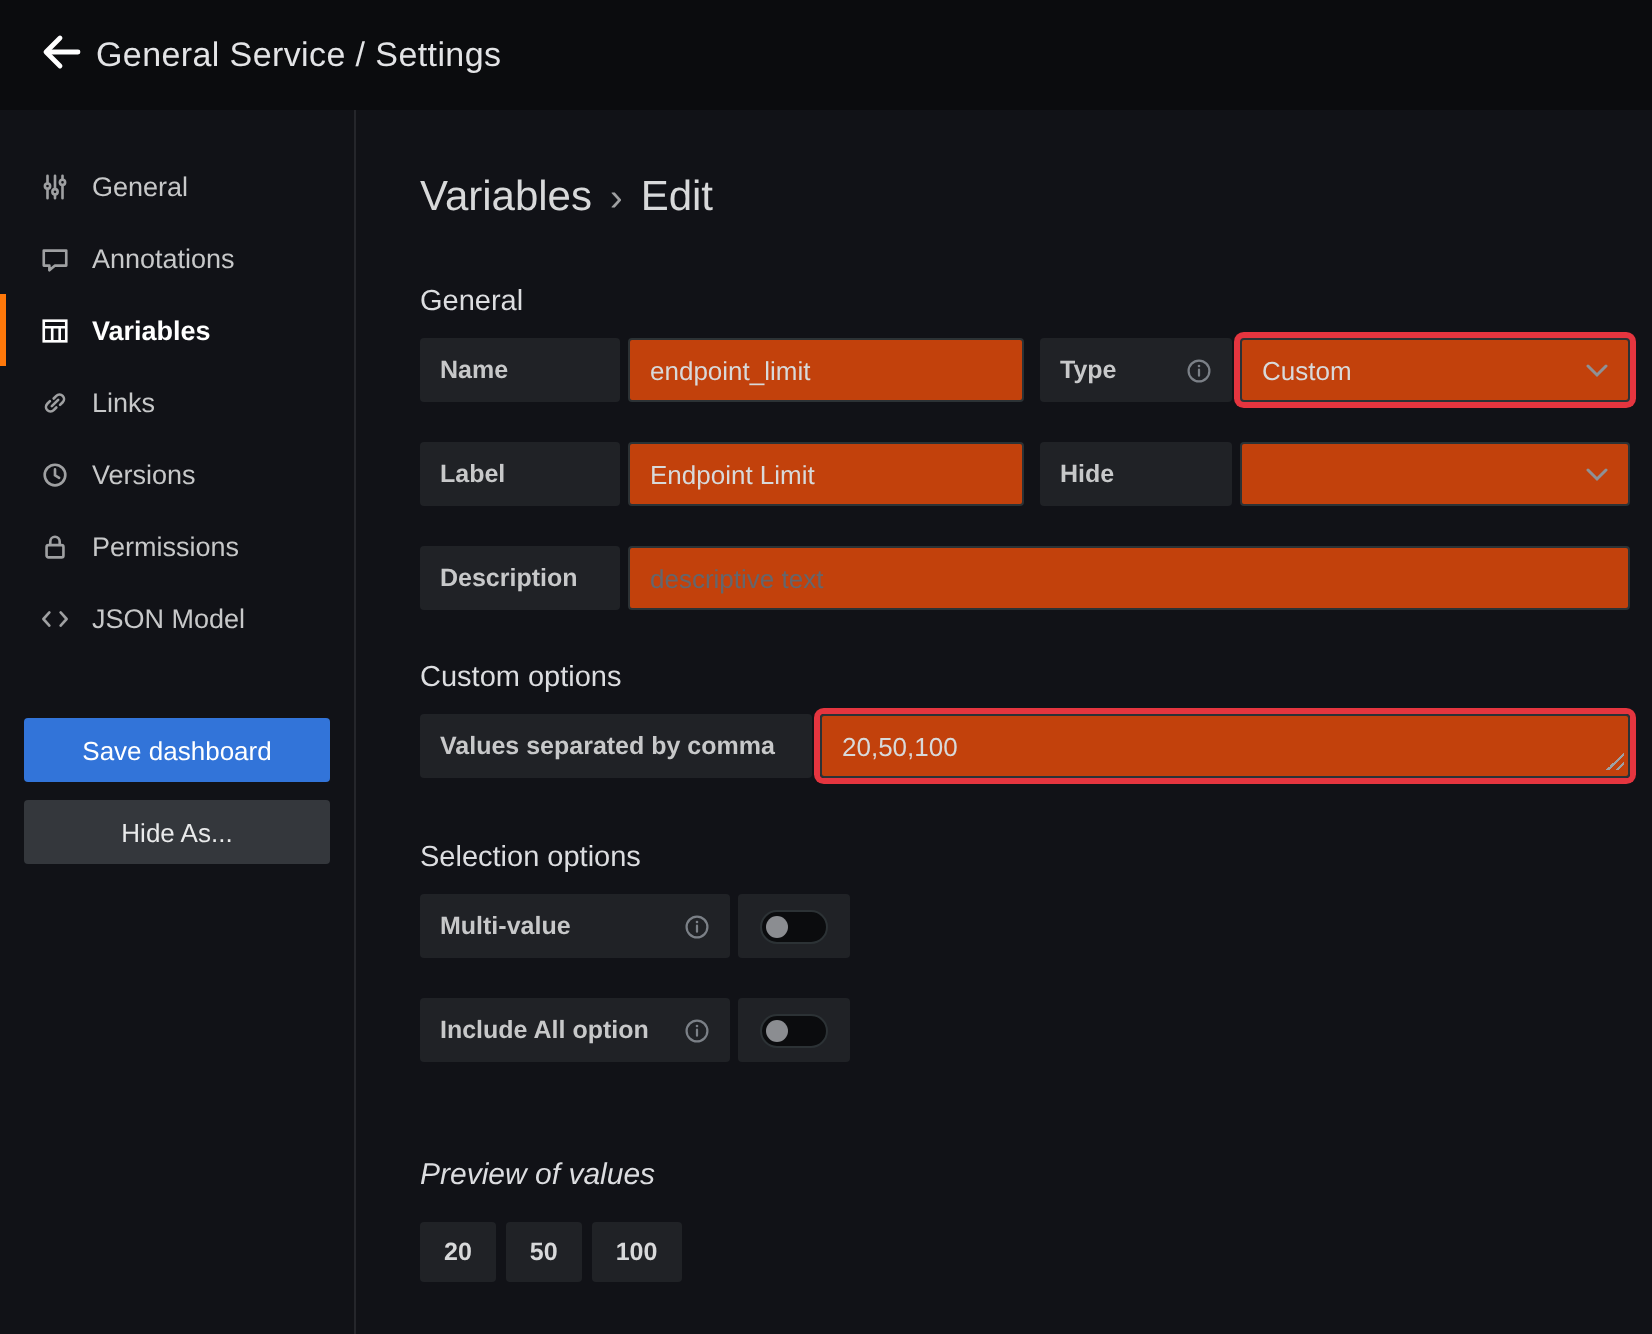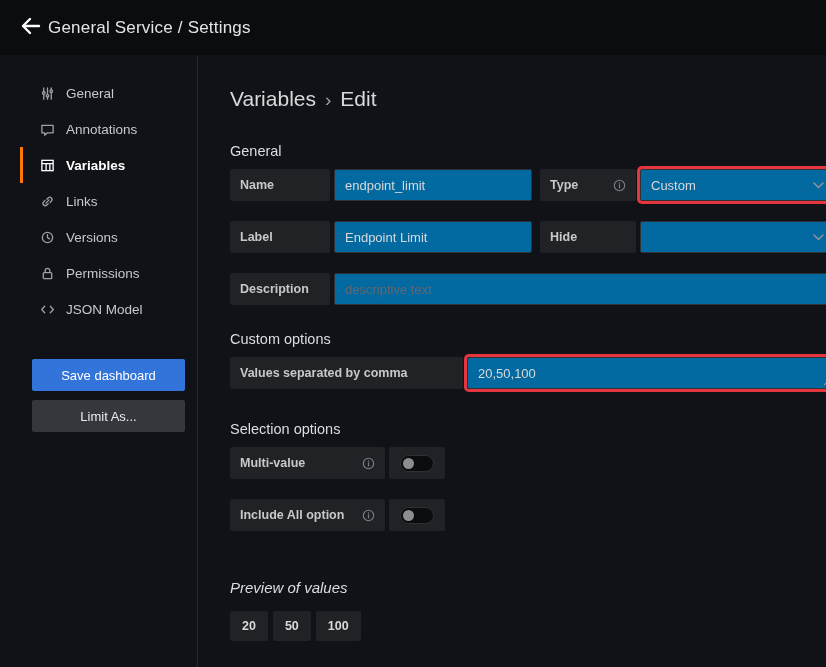--- a/index.html
+++ b/index.html
@@ -5,21 +5,21 @@
   * { margin:0; padding:0; box-sizing:border-box; font-family:"Liberation Sans", sans-serif; }
   html,body { width:826px; height:667px; }
   body { background:#111217; color:#d8d9da; overflow:hidden; }
 
   
   .header { height:55px; background:#0b0c0e; display:flex; align-items:center; padding:0 14px; }
   .back-btn { width:34px; height:34px; border:none; background:transparent; color:#ffffff; display:flex; align-items:center; justify-content:center; cursor:pointer; }
   .header-title { font-size:17px; font-weight:500; color:#e3e4e6; letter-spacing:.2px; }
 
   
-  .layout { display:flex; height:612px;padding-left:20px; }
+  .layout { display:flex; height:612px; }
 
   
   .sidebar { width:178px; flex-shrink:0; border-right:1px solid #25262b; padding-top:20px; display:flex; flex-direction:column; }
   .nav-item { height:36px; display:flex; align-items:center; gap:11px; padding-left:17px; color:#c7c8c9; font-size:13.5px; cursor:pointer; border-left:3px solid transparent; }
   .nav-item .icon { display:flex; color:#9fa0a2; }
   .nav-item.active { border-left-color:#ff780a; color:#ffffff; font-weight:700; }
   .nav-item.active .icon { color:#ffffff; }
   .sidebar-buttons { margin:32px 12px 0 12px; display:flex; flex-direction:column; gap:9px; }
   .btn { border:none; border-radius:2px; height:32px; font-size:13px; font-weight:400; cursor:pointer; color:#ffffff; }
   .btn-primary { background:#3274d9; }
@@ -31,24 +31,24 @@
   .breadcrumb .crumb { cursor:pointer; }
   .breadcrumb .sep { color:#9fa0a2; font-size:19px; }
   .section-title { font-size:14.5px; color:#dcdde0; margin-bottom:10px; }
   .form { width:605px; }
   .row { display:flex; margin-bottom:20px; align-items:flex-start; }
 
   .gf-label { background:#202226; color:#c7c8c9; font-size:12.5px; font-weight:600; display:flex; align-items:center; height:32px; padding:0 10px; border-radius:2px; margin-right:4px; flex-shrink:0; }
   .gf-label.spread { justify-content:space-between; }
   .w100 { width:100px; }
   .w96 { width:96px; margin-left:8px; }
-  .w218 { width:233px; }
+  .w218 { width:196px; }
   .w155 { width:155px; }
 
-  .input, .select { background:#0369a1; border:1px solid #2c3235; border-radius:2px; height:32px; font-size:13px; color:#d8d9da; padding:0 10px; outline:none; }
+  .input, .select { background:#c2410c; border:1px solid #2c3235; border-radius:2px; height:32px; font-size:13px; color:#d8d9da; padding:0 10px; outline:none; }
   .input::placeholder { color:#63666d; }
   .w198 { width:198px; }
   .grow { flex:1; }
   .select { width:234px; display:flex; align-items:center; justify-content:space-between; cursor:pointer;text-align:center; }
   .select .chev { color:#8e9196; display:flex; }
 
   .highlight { box-shadow:0 0 0 3px #e5353f; border-radius:2px; }
 
   .values-wrap { position:relative; flex:1; display:flex; }
   .values-wrap .input { width:100%; padding-right:18px; }
@@ -155,21 +155,21 @@
         <svg width="15" height="15" viewBox="0 0 16 16" fill="none" stroke="currentColor" stroke-width="1.4" stroke-linecap="round" stroke-linejoin="round">
             <path d="M5 4.5L1.8 8 5 11.5"></path>
             <path d="M11 4.5L14.2 8 11 11.5"></path>
           </svg>
       </span>
       <span>JSON Model</span>
     </div>
 
     <div class="sidebar-buttons">
       <button class="btn btn-primary">Save dashboard</button>
-      <button class="btn btn-secondary">Limit As...</button>
+      <button class="btn btn-secondary">Hide As...</button>
     </div>
   </div>
 
   <div class="main">
 
     <div class="breadcrumb">
       <span class="crumb">Variables</span>
       <span class="sep">›</span>
       <span>Edit</span>
     </div>

